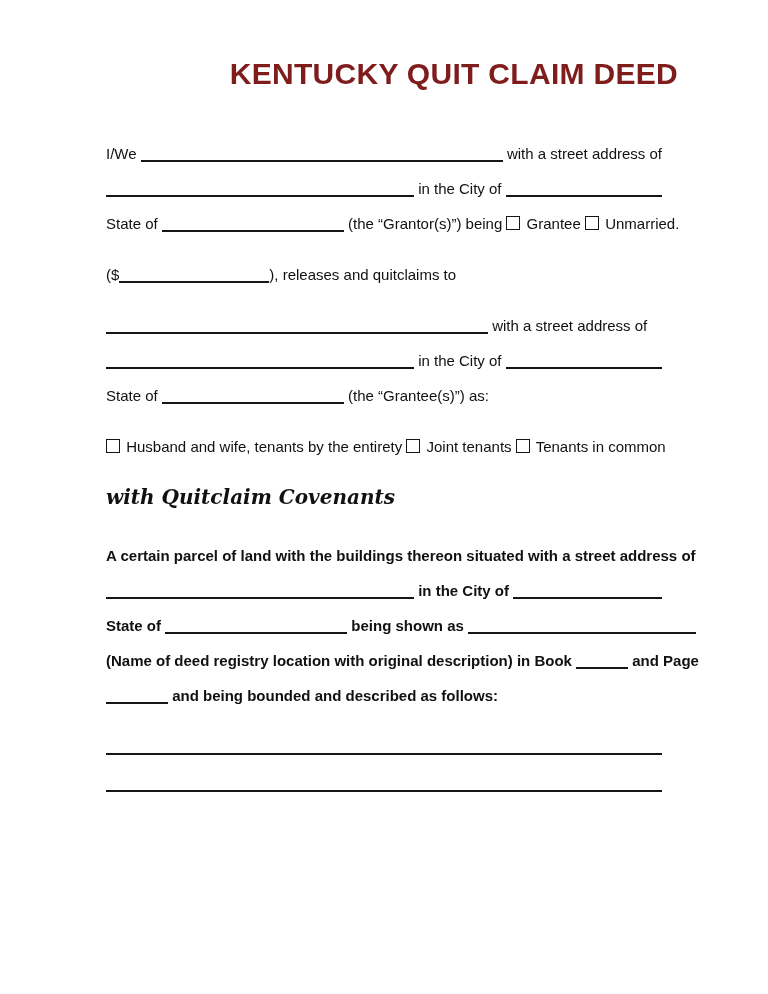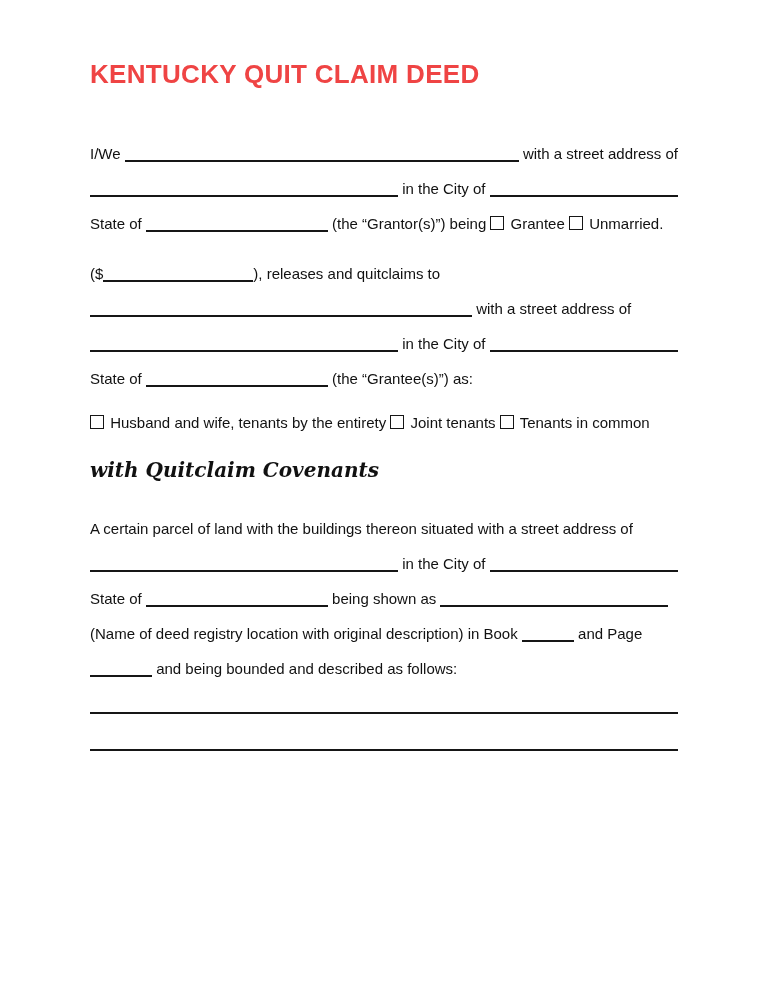--- a/index.html
+++ b/index.html
@@ -14,29 +14,29 @@
     box-sizing: border-box;
     background: #ffffff;
     padding: 57px 90px 0 90px;
     overflow: hidden;
     font-family: "Liberation Sans", sans-serif;
     font-size: 15px;
     color: #111111;
   }
   .doc-title {
     margin: 0;
-    text-align: left;
-    font-size: 26px;
+    text-align: right;
+    font-size: 30px;
     line-height: 34px;
     font-weight: 700;
     letter-spacing: 0.3px;
-    color: #ef4444;
+    color: #7f1d1d;
     font-family: "Liberation Sans", sans-serif;
   }
-  .para { margin: 0; }
+  .para { margin: 16px; }
   .fline {
     display: flex;
     align-items: baseline;
     height: 35px;
     line-height: 35px;
     white-space: pre;
   }
   
   .fline::before { content: "\200B"; }
   .txt {
@@ -67,21 +67,21 @@
     font-style: italic;
     font-weight: 700;
     font-size: 20px;
   }
   
   .para-grantor-info        { margin-top: 45px; }
   .para-consideration       { margin-top: 15px; }
   .para-grantee-info        { margin-top: 0; }
   .para-tenancy-options     { margin-top: 9px; }
   .para-covenants           { margin-top: 13px; }
-  .para-property-description{ margin-top: 23px; }
+  .para-property-description{ margin-top: 23px; font-weight: bold; }
   .para-description-blanks  { margin-top: 2px; }
   .para-description-blanks .fline + .fline { margin-top: 2px; }
   .para-area                { margin-top: 14px; }
 </style>
 </head>
 <body>
 
 <div class="page">
   <h1 class="doc-title">KENTUCKY QUIT CLAIM DEED</h1>
   <div>

